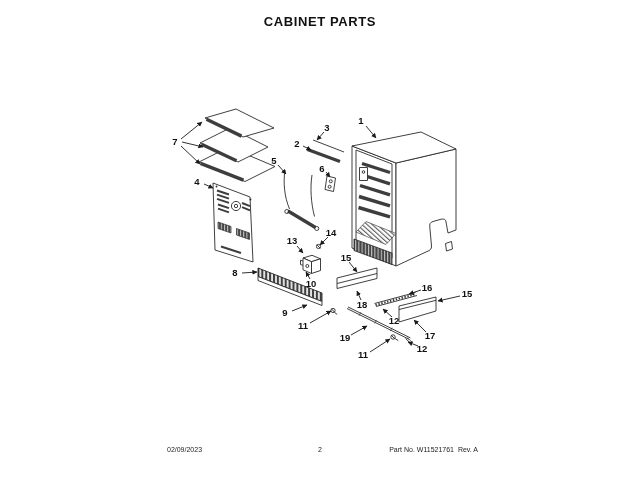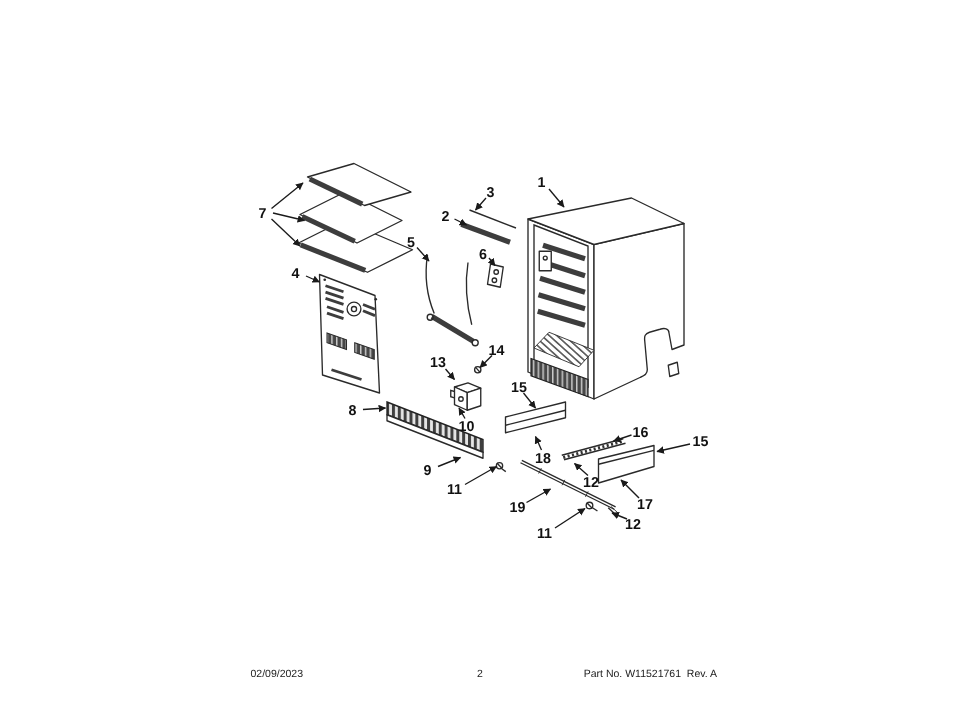--- a/index.html
+++ b/index.html
@@ -20,20 +20,21 @@
   .slot{fill:none;stroke:#3d3d3d;stroke-width:1.9;}
   .leader{stroke:#1a1a1a;stroke-width:0.9;fill:none;}
   .callout{font-family:"Liberation Sans",sans-serif;font-size:9.5px;font-weight:bold;
            fill:#111;text-anchor:middle;}
 </style>
 </head>
 <body>
 
 <div class="page">
 
+  <h1 class="title">CABINET PARTS</h1>
 
   <svg class="diagram" viewBox="0 0 640 480" xmlns="http://www.w3.org/2000/svg">
     <defs>
       <marker id="ah" markerWidth="6" markerHeight="6" refX="4.6" refY="2.5" orient="auto" markerUnits="userSpaceOnUse">
         <path d="M0,0 L5,2.5 L0,5 Z" fill="#1a1a1a"></path>
       </marker>
       <pattern id="slatsDark" width="3.9" height="8" patternUnits="userSpaceOnUse">
         <rect width="3.9" height="8" fill="#e6e6e6"></rect>
         <rect width="2" height="8" fill="#3f3f3f"></rect>
       </pattern>

